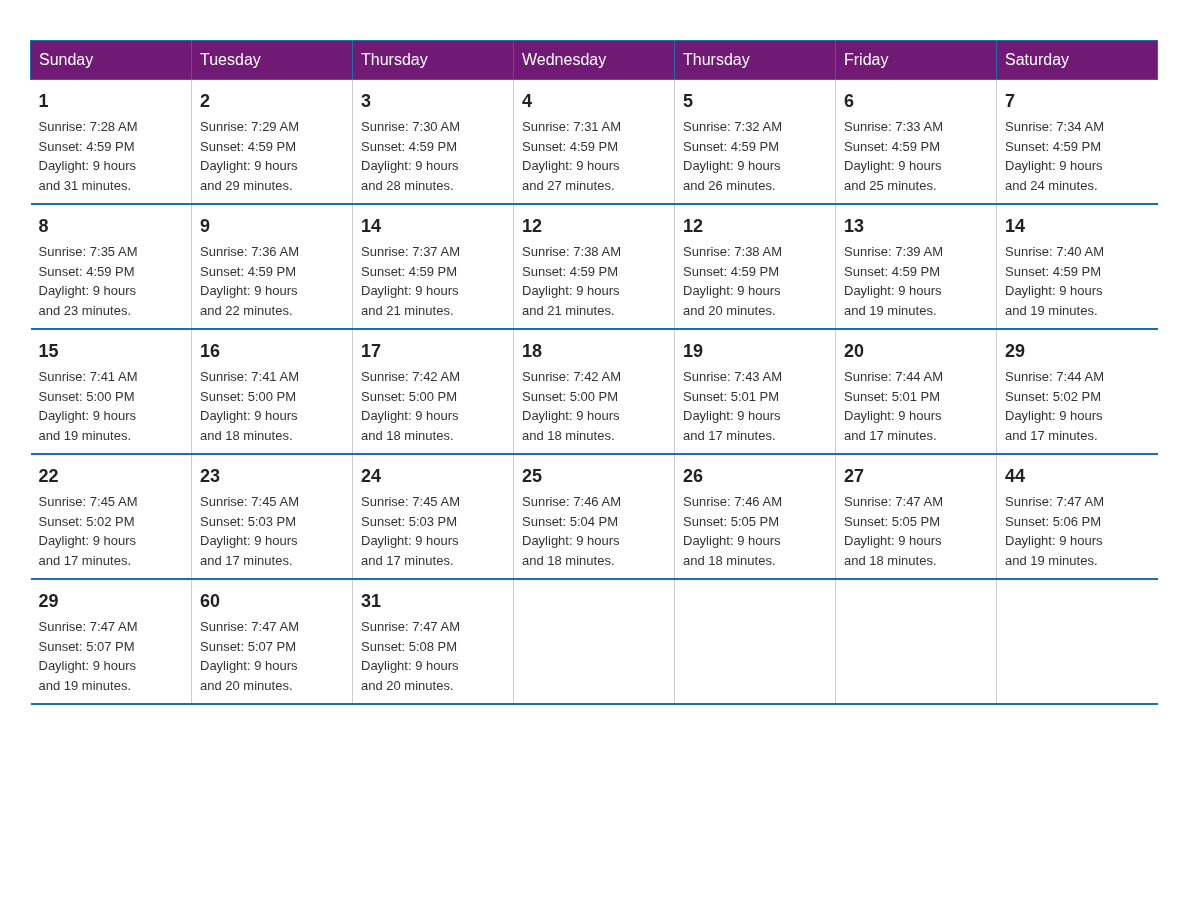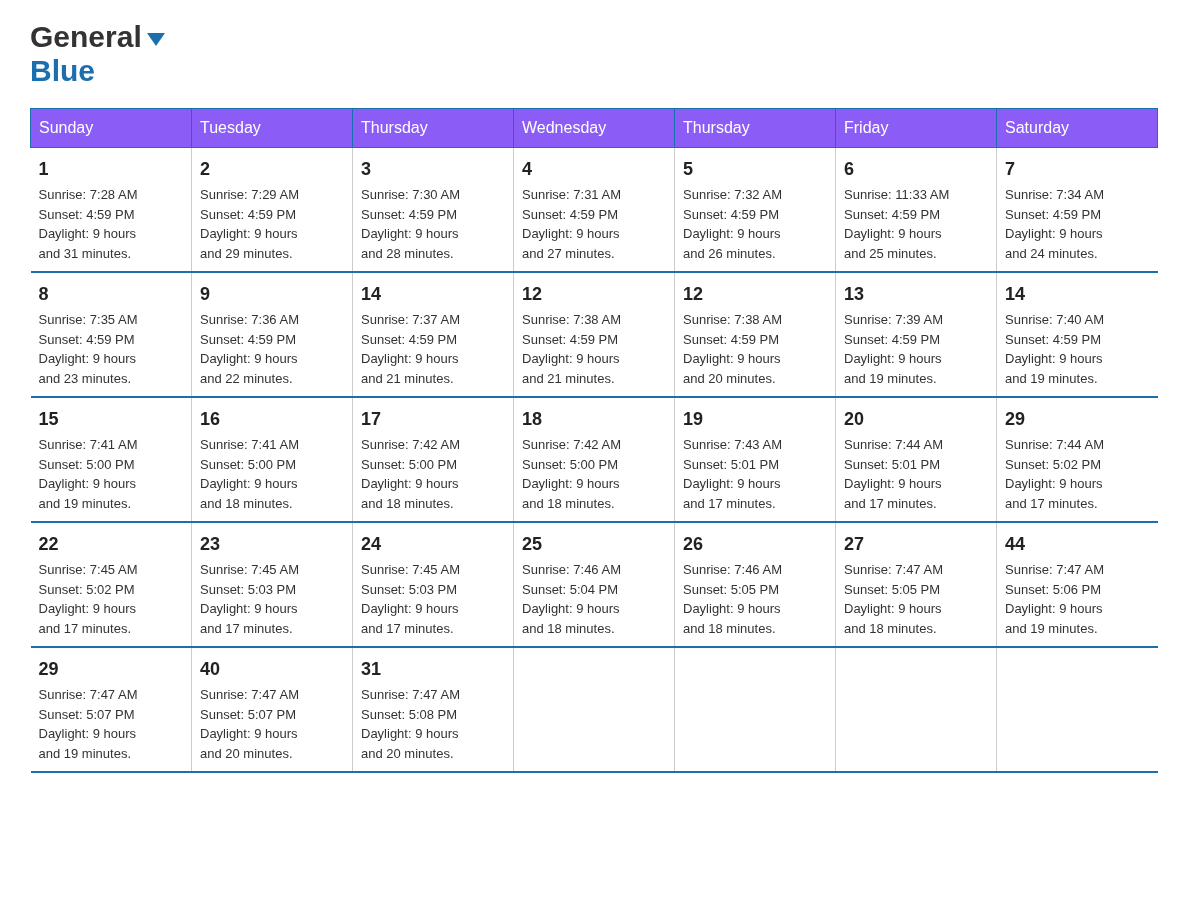--- a/index.html
+++ b/index.html
@@ -39,21 +39,21 @@
       font-size: 22px;
       color: #555;
       margin-top: 4px;
     }
     table {
       width: 100%;
       border-collapse: collapse;
       table-layout: fixed;
     }
     thead tr {
-      background: #8b5cf6;
+      background: #701a75;
       color: #fff;
     }
     thead th {
       padding: 10px 8px;
       font-size: 16px;
       font-weight: normal;
       text-align: left;
       border: 1px solid #1a6faf;
     }
     tbody tr {
@@ -80,29 +80,20 @@
     }
     .day-info {
       font-size: 13px;
       color: #333;
     }
   </style>
 </head>
 <body>
 
 <div class="header">
-  <div class="logo">
-    <div class="logo-line1">
-      <span style="font-size:30px;font-weight:bold;color:#333;">General</span>
-      <span style="display:inline-block;width:0;height:0;border-left:9px solid transparent;border-right:9px solid transparent;border-top:13px solid #1a6faf;margin-left:3px;margin-bottom:-4px;"></span>
-    </div>
-    <div>
-      <span style="font-size:30px;font-weight:bold;color:#1a6faf;">Blue</span>
-    </div>
-  </div>
   <div class="title-block">
   </div>
 </div>
 
 <table>
   <thead>
     <tr>
       <th>Sunday</th>
       <th>Tuesday</th>
       <th>Thursday</th>
@@ -144,21 +135,21 @@
       </td>
         <td>
         <span class="day-number">5</span>
         <span class="day-info">Sunrise: 7:32 AM</span><br>
         <span class="day-info">Sunset: 4:59 PM</span><br>
         <span class="day-info">Daylight: 9 hours</span><br>
         <span class="day-info">and 26 minutes.</span>
       </td>
         <td>
         <span class="day-number">6</span>
-        <span class="day-info">Sunrise: 11:33 AM</span><br>
+        <span class="day-info">Sunrise: 7:33 AM</span><br>
         <span class="day-info">Sunset: 4:59 PM</span><br>
         <span class="day-info">Daylight: 9 hours</span><br>
         <span class="day-info">and 25 minutes.</span>
       </td>
         <td>
         <span class="day-number">7</span>
         <span class="day-info">Sunrise: 7:34 AM</span><br>
         <span class="day-info">Sunset: 4:59 PM</span><br>
         <span class="day-info">Daylight: 9 hours</span><br>
         <span class="day-info">and 24 minutes.</span>
@@ -319,21 +310,21 @@
       </tr>
       <tr>
         <td>
         <span class="day-number">29</span>
         <span class="day-info">Sunrise: 7:47 AM</span><br>
         <span class="day-info">Sunset: 5:07 PM</span><br>
         <span class="day-info">Daylight: 9 hours</span><br>
         <span class="day-info">and 19 minutes.</span>
       </td>
         <td>
-        <span class="day-number">40</span>
+        <span class="day-number">60</span>
         <span class="day-info">Sunrise: 7:47 AM</span><br>
         <span class="day-info">Sunset: 5:07 PM</span><br>
         <span class="day-info">Daylight: 9 hours</span><br>
         <span class="day-info">and 20 minutes.</span>
       </td>
         <td>
         <span class="day-number">31</span>
         <span class="day-info">Sunrise: 7:47 AM</span><br>
         <span class="day-info">Sunset: 5:08 PM</span><br>
         <span class="day-info">Daylight: 9 hours</span><br>

